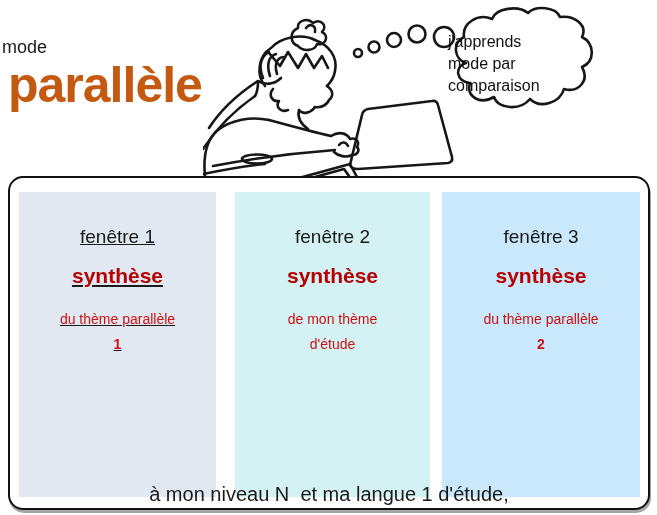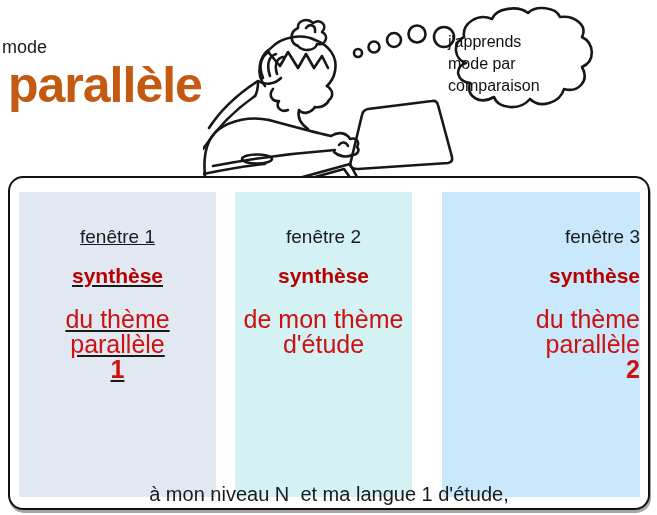--- a/index.html
+++ b/index.html
@@ -28,25 +28,25 @@
     font-size:16px;line-height:22px;color:#111;}
 
   
   .content-box{
     left:8px;top:176px;width:638px;height:330px;
     border:2.5px solid #111;border-radius:15px;background:#fff;
     box-shadow:1px 3px 0 rgba(0,0,0,0.35);
   }
   .panel{position:absolute;top:14px;height:305px;text-align:center;}
   .panel-1{left:9px;width:197px;}
-  .panel-2{left:225px;width:177px;}
+  .panel-2{left:225px;width:195px;}
   .panel-3{left:432px;width:198px;}
   .win-label{padding-top:34px;font-size:19px;color:#1a1a1a;}
   .synthese{margin-top:16px;font-size:21px;font-weight:bold;color:#B70000;}
-  .theme{margin-top:19px;font-size:25px;line-height:25px;color:#CC1111;}
+  .theme{margin-top:19px;font-size:14px;line-height:25px;color:#CC1111;}
   .theme .bold-line{font-weight:bold;}
   .footer-text{left:0;right:0;top:219px;text-align:center;font-size:20px;
     line-height:39px;color:#1a1a1a;white-space:pre-wrap;}
 </style>
 </head>
 <body>
 
 <div class="abs mode-label">mode</div>
 <div class="abs mode-title" style="color: rgb(196, 89, 17);">parallèle</div>
 
@@ -121,21 +121,21 @@
 
   <div class="panel panel-2" style="background: rgb(212, 241, 244);">
     <div class="win-label">fenêtre 2</div>
     <div class="synthese">synthèse</div>
     <div class="theme">
       <div>de mon thème</div>
       <div>d'étude</div>
     </div>
   </div>
 
-  <div class="panel panel-3" style="background: rgb(201, 232, 251); text-align: right;">
+  <div class="panel panel-3" style="background: rgb(201, 232, 251);">
     <div class="win-label">fenêtre 3</div>
     <div class="synthese">synthèse</div>
     <div class="theme">
       <div>du thème parallèle</div>
       <div class="bold-line">2</div>
     </div>
   </div>
 
   <div class="abs footer-text">
     <div>à mon niveau N  et ma langue 1 d'étude,</div>

